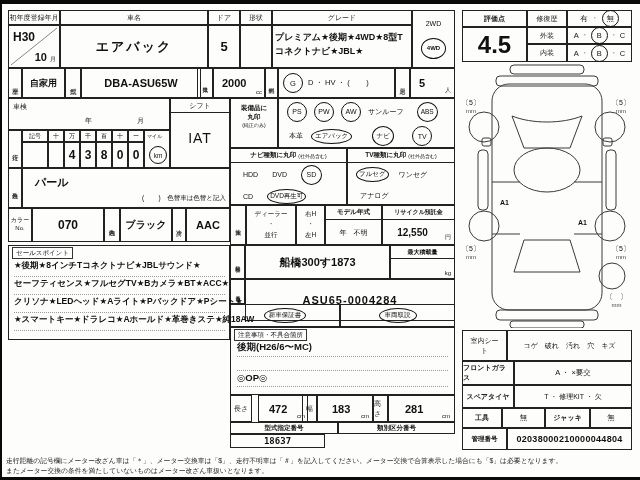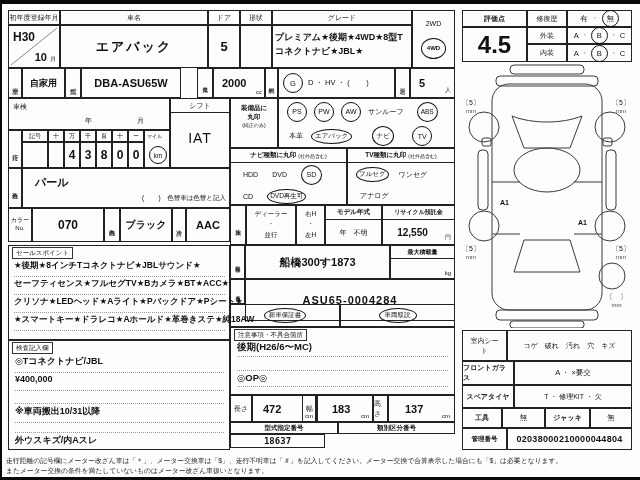--- a/index.html
+++ b/index.html
@@ -48,21 +48,21 @@
     <span style="position:absolute;right:3px;bottom:3px;font-size:6px">月</span>
   </div>
   <div class="a bd ct bv" style="left:60px;top:25px;width:148px;height:43px;font-size:13px;letter-spacing:2px">エアバック</div>
   <div class="a bd ct bv" style="left:208px;top:25px;width:32px;height:43px;font-size:13px">5</div>
   <div class="a bd" style="left:240px;top:25px;width:32px;height:43px"></div>
   <div class="a bd bv" style="left:272px;top:25px;width:140px;height:43px;font-size:9px;line-height:1.5;padding:5px 2px 0 2px">プレミアム★後期★4WD★8型Tコネクトナビ★JBL★</div>
 
   <div class="a bd ct lb vt" style="left:8px;top:68px;width:14px;height:30px;font-size:6.5px">車歴</div>
   <div class="a bd ct bv" style="left:22px;top:68px;width:43px;height:30px;font-size:9px">自家用</div>
   <div class="a bd ct lb vt" style="left:65px;top:68px;width:16px;height:30px;font-size:6.5px">型式</div>
-  <div class="a bd ct bv" style="left:81px;top:68px;width:100px;height:30px;font-size:11px">DBA-ASU65W</div>
+  <div class="a bd ct bv" style="left:81px;top:68px;width:120px;height:30px;font-size:11px">DBA-ASU65W</div>
   <div class="a bd ct lb vt" style="left:197px;top:68px;width:16px;height:30px;font-size:5.5px">排気量</div>
   <div class="a bd" style="left:213px;top:68px;width:52px;height:30px">
     <span class="bv" style="position:absolute;left:8px;top:8px;font-size:11px">2000</span>
     <span style="position:absolute;right:2px;bottom:2px;font-size:6px">cc</span>
   </div>
   <div class="a bd ct lb vt" style="left:265px;top:68px;width:13px;height:30px;font-size:6px">燃料</div>
   <div class="a bd" style="left:278px;top:68px;width:117px;height:30px;display:flex;align-items:center;gap:5px;padding-left:4px">
     <span class="c" style="width:18px;height:18px;font-size:7.5px">G</span>
     <span style="font-size:7.5px;white-space:pre">D ・ HV ・ (        )</span>
   </div>
@@ -207,56 +207,47 @@
   </div>
 
   <div class="a bd" style="left:230px;top:327px;width:225px;height:68px">
     <span class="tab" style="left:3px;top:1px">注意事項・不具合箇所</span>
     <div class="bv dot" style="position:absolute;left:6px;right:6px;top:13px;height:15px;font-size:9.5px">後期(H26/6〜MC)</div>
     <div class="dot" style="position:absolute;left:6px;right:6px;top:30px;height:12px"></div>
     <div class="bv dot" style="position:absolute;left:6px;right:6px;top:44px;height:14px;font-size:9.5px">◎OP◎</div>
   </div>
 
   <div class="a bd ct lb" style="left:230px;top:395px;width:22px;height:27px">長さ</div>
-  <div class="a bd" style="left:252px;top:395px;width:64px;height:27px">
+  <div class="a bd" style="left:258px;top:395px;width:50px;height:27px">
     <span class="bv" style="position:absolute;left:10px;top:7px;font-size:11px">472</span>
     <span style="position:absolute;right:2px;bottom:2px;font-size:6px">cm</span>
   </div>
   <div class="a bd ct lb" style="left:302px;top:395px;width:15px;height:27px">幅</div>
   <div class="a bd" style="left:317px;top:395px;width:56px;height:27px">
     <span class="bv" style="position:absolute;left:14px;top:7px;font-size:11px">183</span>
     <span style="position:absolute;right:3px;bottom:2px;font-size:6px">cm</span>
   </div>
   <div class="a bd ct lb" style="left:373px;top:395px;width:15px;height:27px">高さ</div>
   <div class="a bd" style="left:388px;top:395px;width:67px;height:27px">
-    <span class="bv" style="position:absolute;left:16px;top:7px;font-size:11px">137</span>
+    <span class="bv" style="position:absolute;left:16px;top:7px;font-size:11px">281</span>
     <span style="position:absolute;right:4px;bottom:2px;font-size:6px">cm</span>
   </div>
 
   <div class="a bd ct" style="left:230px;top:422px;width:108px;height:12px;font-size:6.5px;font-weight:bold">型式指定番号</div>
   <div class="a bd ct" style="left:338px;top:422px;width:117px;height:12px;font-size:6.5px;font-weight:bold">類別区分番号</div>
   <div class="a bd ct bv" style="left:230px;top:434px;width:95px;height:14px;font-size:9px;font-family:'DejaVu Sans Mono','Liberation Mono',monospace">18637</div>
 
   <div class="a bd" style="left:8px;top:245px;width:222px;height:95px">
     <span class="tab" style="left:3px;top:1px">セールスポイント</span>
     <div class="bv dot" style="position:absolute;left:5px;right:4px;top:14px;height:16px;font-size:8.5px;white-space:nowrap">★後期★8インチTコネクトナビ★JBLサウンド★</div>
     <div class="bv dot" style="position:absolute;left:5px;right:4px;top:32px;height:16px;font-size:8.5px;white-space:nowrap">セーフティセンス★フルセグTV★Bカメラ★BT★ACC★</div>
     <div class="bv dot" style="position:absolute;left:5px;right:4px;top:50px;height:16px;font-size:8.5px;white-space:nowrap">クリソナ★LEDヘッド★Aライト★Pバックドア★Pシート★</div>
     <div class="bv dot" style="position:absolute;left:5px;right:4px;top:68px;height:16px;font-size:8.5px;white-space:nowrap">★スマートキー★ドラレコ★Aホールド★革巻きステ★純18AW</div>
   </div>
 
-  <div class="a bd" style="left:8px;top:340px;width:222px;height:110px">
-    <span class="tab" style="left:3px;top:1px">検査記入欄</span>
-    <div class="bv dot" style="position:absolute;left:6px;right:5px;top:14px;height:17px;font-size:9px">◎Tコネクトナビ/JBL</div>
-    <div class="bv dot" style="position:absolute;left:6px;right:5px;top:33px;height:16px;font-size:9px">¥400,000</div>
-    <div class="dot" style="position:absolute;left:6px;right:5px;top:50px;height:12px"></div>
-    <div class="bv dot" style="position:absolute;left:6px;right:5px;top:64px;height:17px;font-size:9px">※車両搬出10/31以降</div>
-    <div class="dot" style="position:absolute;left:6px;right:5px;top:82px;height:9px"></div>
-    <div class="bv" style="position:absolute;left:6px;right:5px;top:93px;height:15px;font-size:9px">外ウスキズ/内Aスレ</div>
-  </div>
 
   <div class="a bd" style="left:462px;top:10px;width:65px;height:17px">
     <div class="ct lb" style="height:100%;font-weight:bold">評価点</div>
   </div>
   <div class="a bd ct bv" style="left:462px;top:27px;width:65px;height:35px;font-size:24px">4.5</div>
   <div class="a bd ct lb" style="left:527px;top:10px;width:40px;height:17px">修復歴</div>
   <div class="a bd" style="left:567px;top:10px;width:65px;height:17px;display:flex;align-items:center;justify-content:center;gap:4px">
     <span style="font-size:7.5px">有</span>
     <span style="font-size:6px">・</span>
     <span class="c" style="width:15px;height:15px;font-size:7.5px">無</span>

